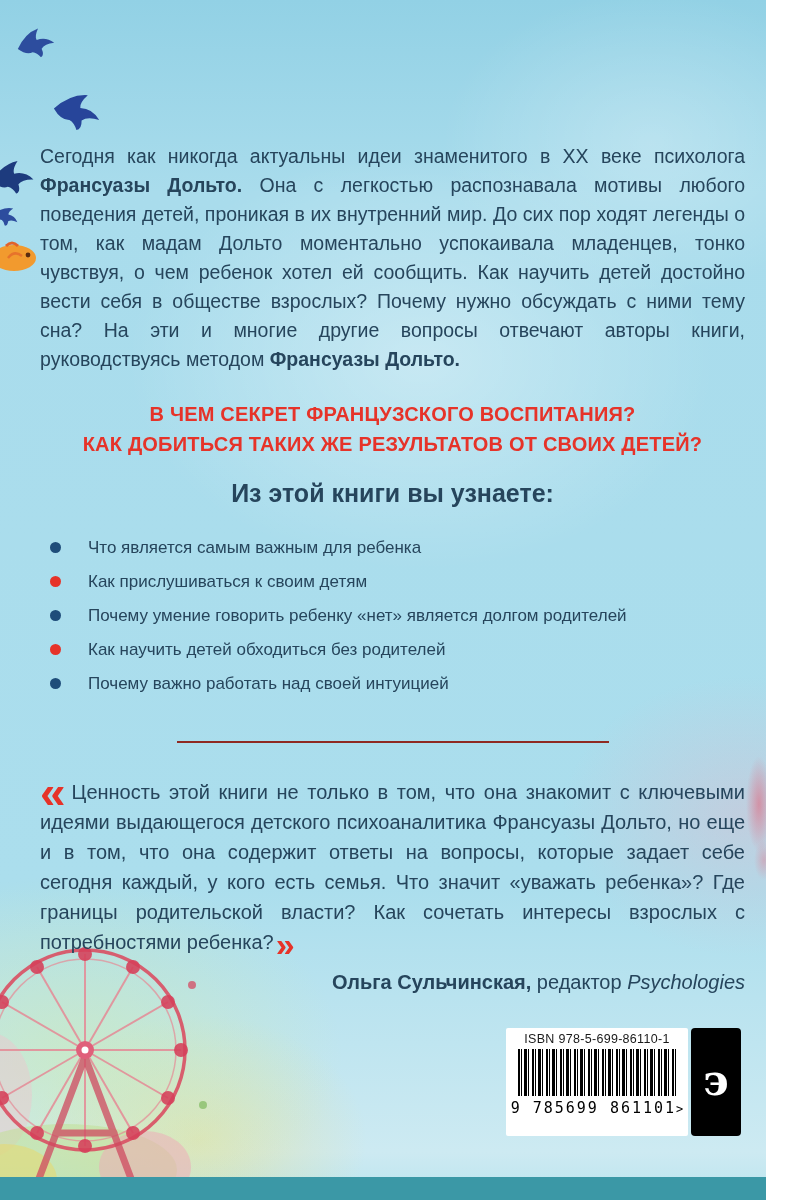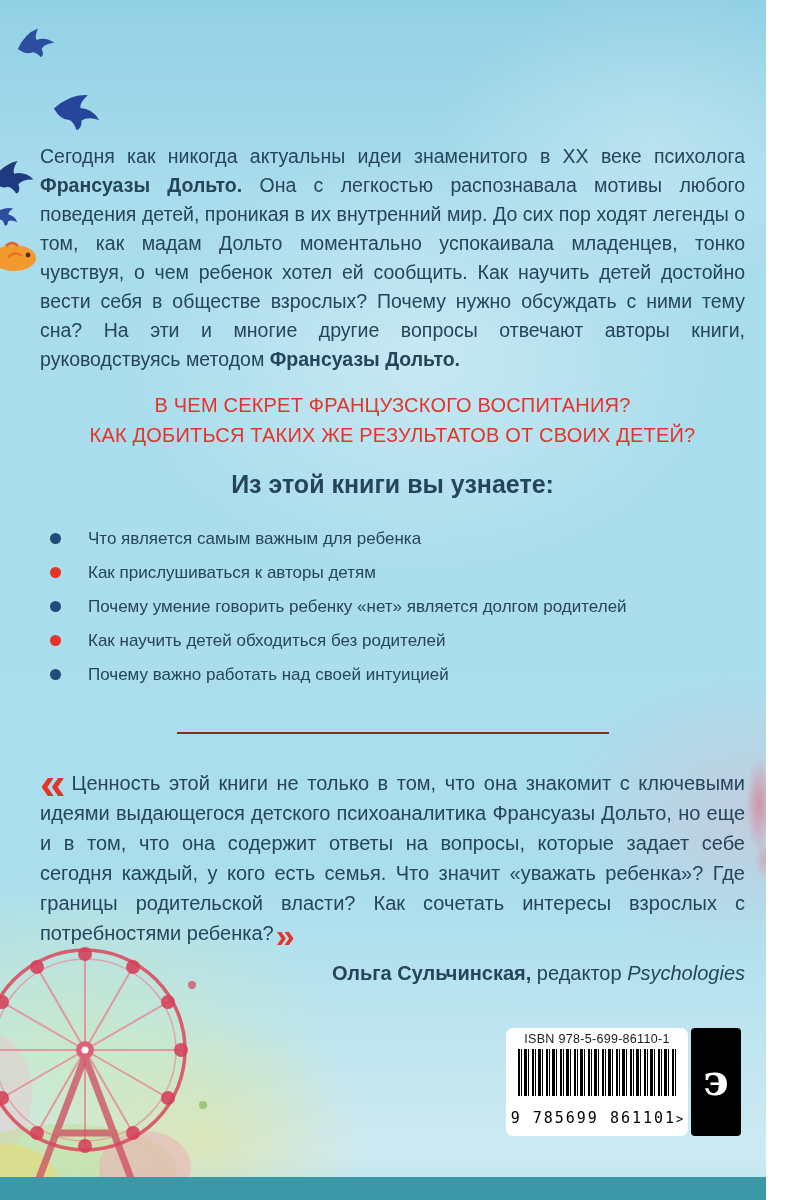--- a/index.html
+++ b/index.html
@@ -37,24 +37,24 @@
   .content{
     position:absolute;left:40px;top:0;width:705px;
   }
   .intro{
     margin:142px 0 0 0;
     font-size:19.5px;line-height:29px;
     text-align:justify;
   }
   .intro .b{font-weight:700;}
   .red-heading{
-    margin:16px 0 0 0;
+    margin:25px 0 0 0;
     text-align:center;
     color:#e63329;
-    font-size:20px;font-weight:400;
+    font-size:20px;font-weight:700;
     line-height:30px;letter-spacing:.2px;
   }
   .red-heading span{display:block;}
   .list-heading{
     margin:20px 0 0 0;
     text-align:center;
     font-size:25px;font-weight:700;
   }
   ul.takeaways{
     list-style:none;
@@ -101,38 +101,38 @@
   }
   .attribution .author{font-weight:700;}
   .attribution .mag{font-style:italic;}
   
   .isbn-wrap{
     position:absolute;left:506px;top:1028px;
     display:flex;gap:3px;
   }
   .isbn-box{
     width:182px;height:108px;
-    background:#fff;border-radius:7px;
+    background:#fff;border-radius:2px;
     display:flex;flex-direction:column;align-items:center;
     padding-top:4px;box-sizing:border-box;
   }
   .isbn-label{
     font-size:12.5px;color:#1a1a1a;letter-spacing:.3px;
   }
   .barcode{
     width:158px;height:47px;margin-top:3px;
     background:
       repeating-linear-gradient(90deg,
         #000 0 2px, #fff 2px 3px,
         #000 3px 4px, #fff 4px 6px,
         #000 6px 9px, #fff 9px 10px,
         #000 10px 11px, #fff 11px 14px);
   }
   .barcode-digits{
-    margin-top:13px;
+    margin-top:3px;
     font-family:"DejaVu Sans Mono",monospace;
     font-size:15px;color:#000;letter-spacing:2px;
     white-space:nowrap;
   }
   .barcode-digits .arrow{font-size:12px;letter-spacing:0;}
   .logo-box{
     width:50px;height:108px;
     background:#000;border-radius:4px;
     display:flex;align-items:center;justify-content:center;
   }
@@ -243,21 +243,21 @@
 
     <h2 class="red-heading">
       <span>В ЧЕМ СЕКРЕТ ФРАНЦУЗСКОГО ВОСПИТАНИЯ?</span>
       <span>КАК ДОБИТЬСЯ ТАКИХ ЖЕ РЕЗУЛЬТАТОВ ОТ СВОИХ ДЕТЕЙ?</span>
     </h2>
 
     <h3 class="list-heading">Из этой книги вы узнаете:</h3>
 
     <ul class="takeaways">
       <li>Что является самым важным для ребенка</li>
-      <li>Как прислушиваться к авторы детям</li>
+      <li>Как прислушиваться к своим детям</li>
       <li>Почему умение говорить ребенку «нет» является долгом родителей</li>
       <li>Как научить детей обходиться без родителей</li>
       <li>Почему важно работать над своей интуицией</li>
     </ul>
 
     <hr class="divider">
 
     <blockquote class="quote"><span class="qmark open">«</span><span>Ценность этой книги не только в том, что она знакомит с ключевыми идеями выдающегося детского психоаналитика Франсуазы Дольто, но еще и в том, что она содержит ответы на вопросы, которые задает себе сегодня каждый, у кого есть семья. Что значит «уважать ребенка»? Где границы родительской власти? Как сочетать интересы взрослых с потребностями ребенка?</span><span class="qmark close">»</span></blockquote>
 
     <p class="attribution"><span class="author">Ольга Сульчинская,</span><span> редактор </span><span class="mag">Psychologies</span></p>

